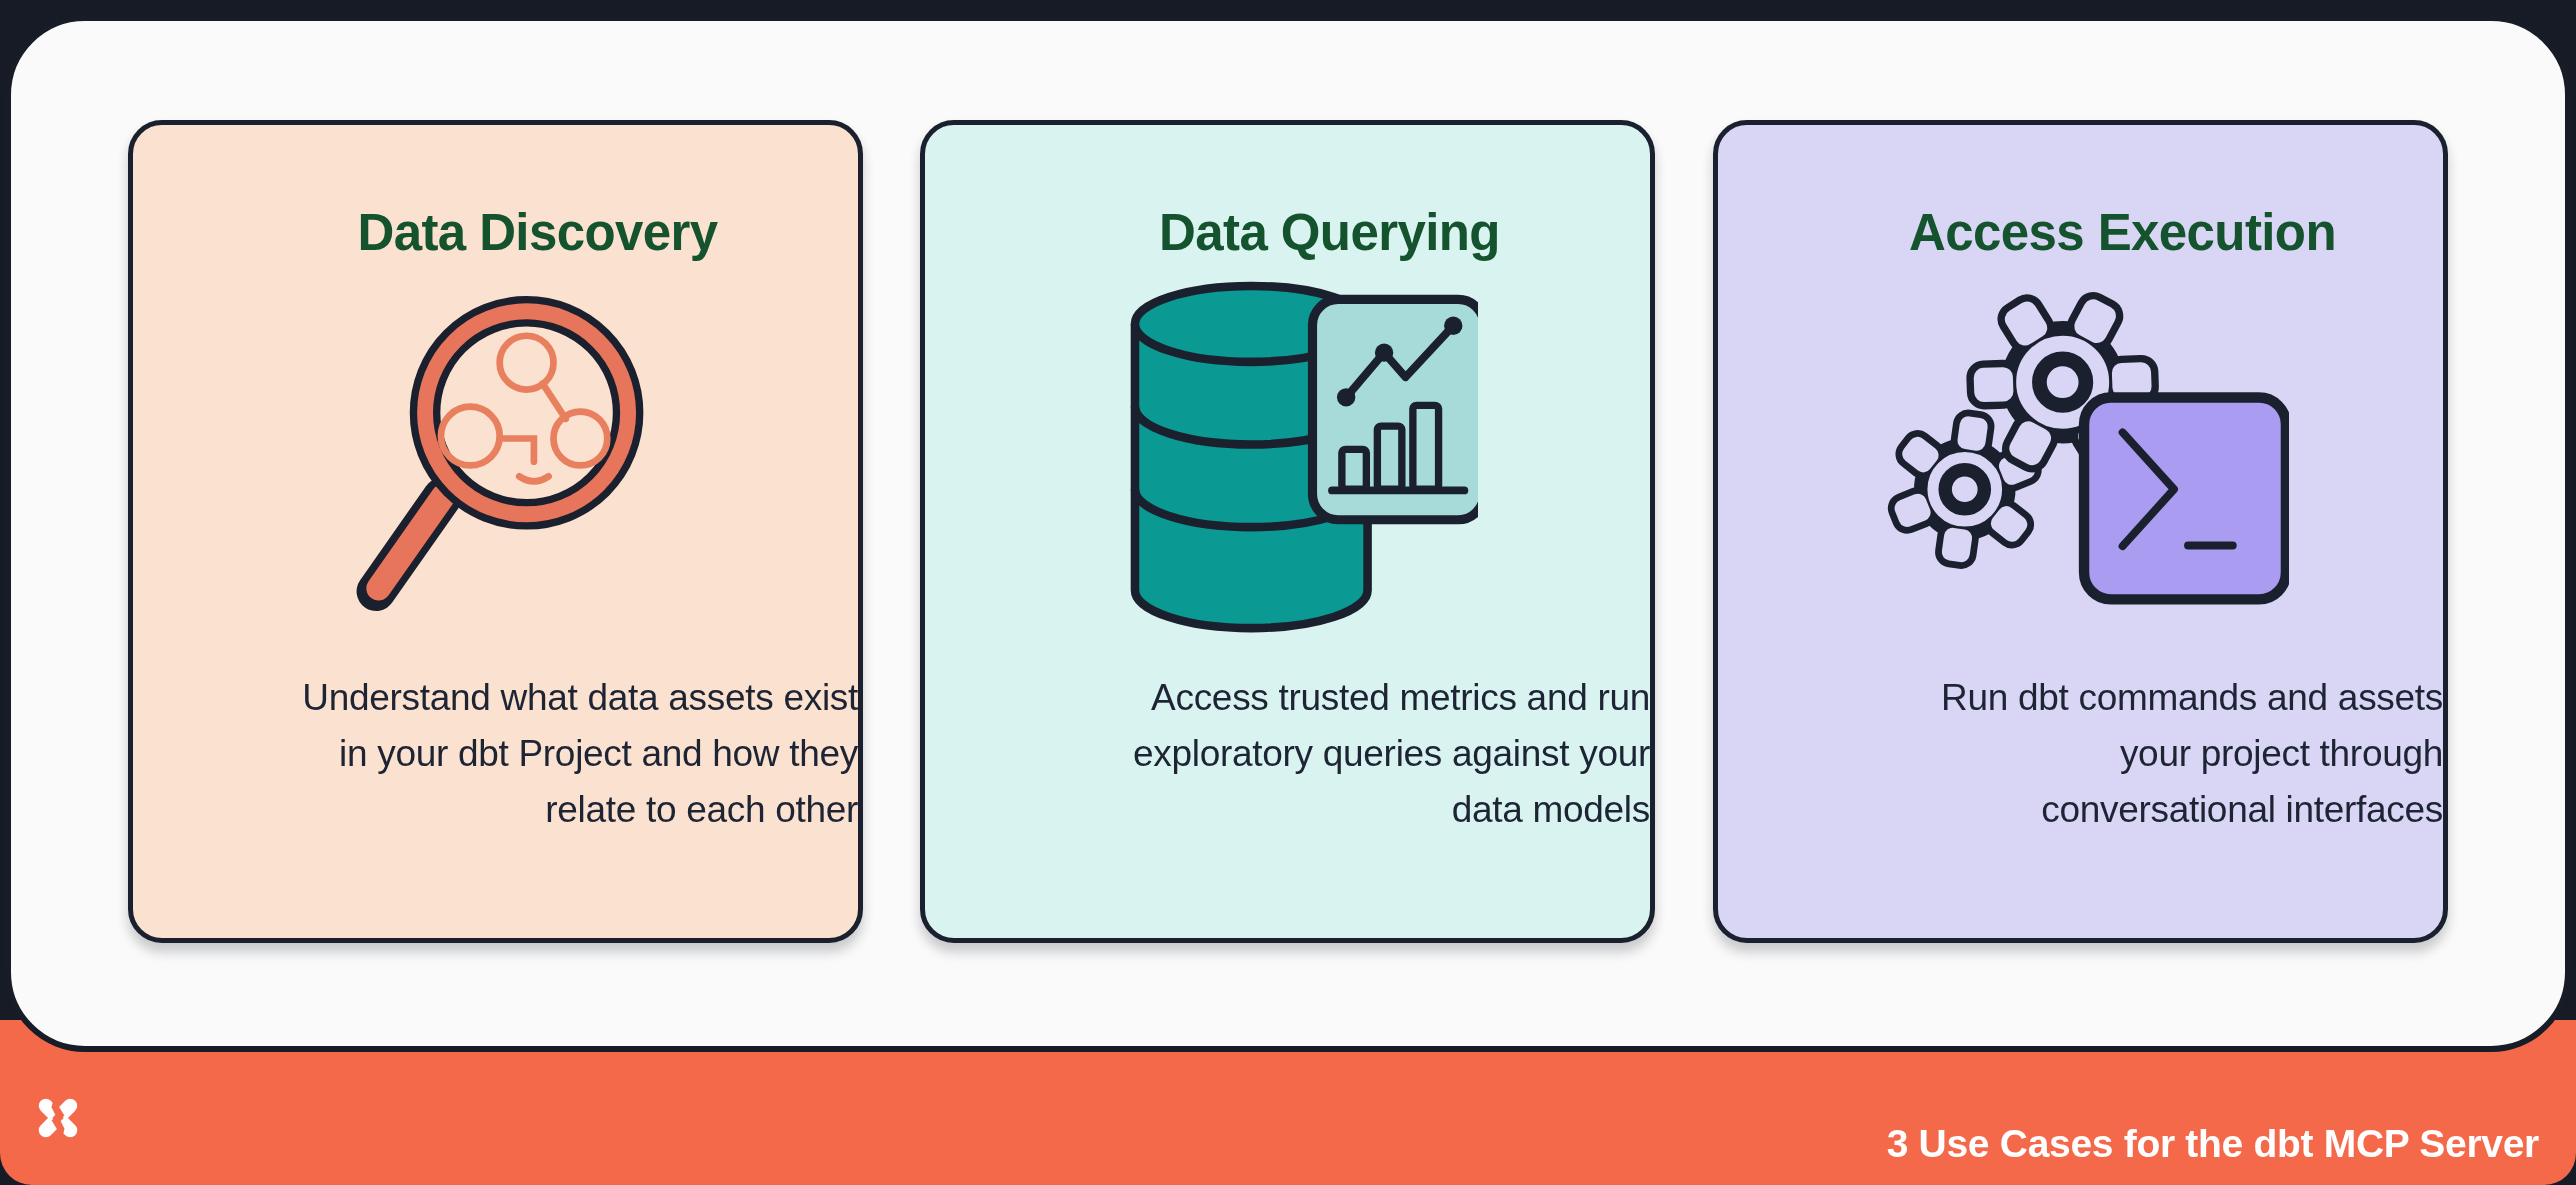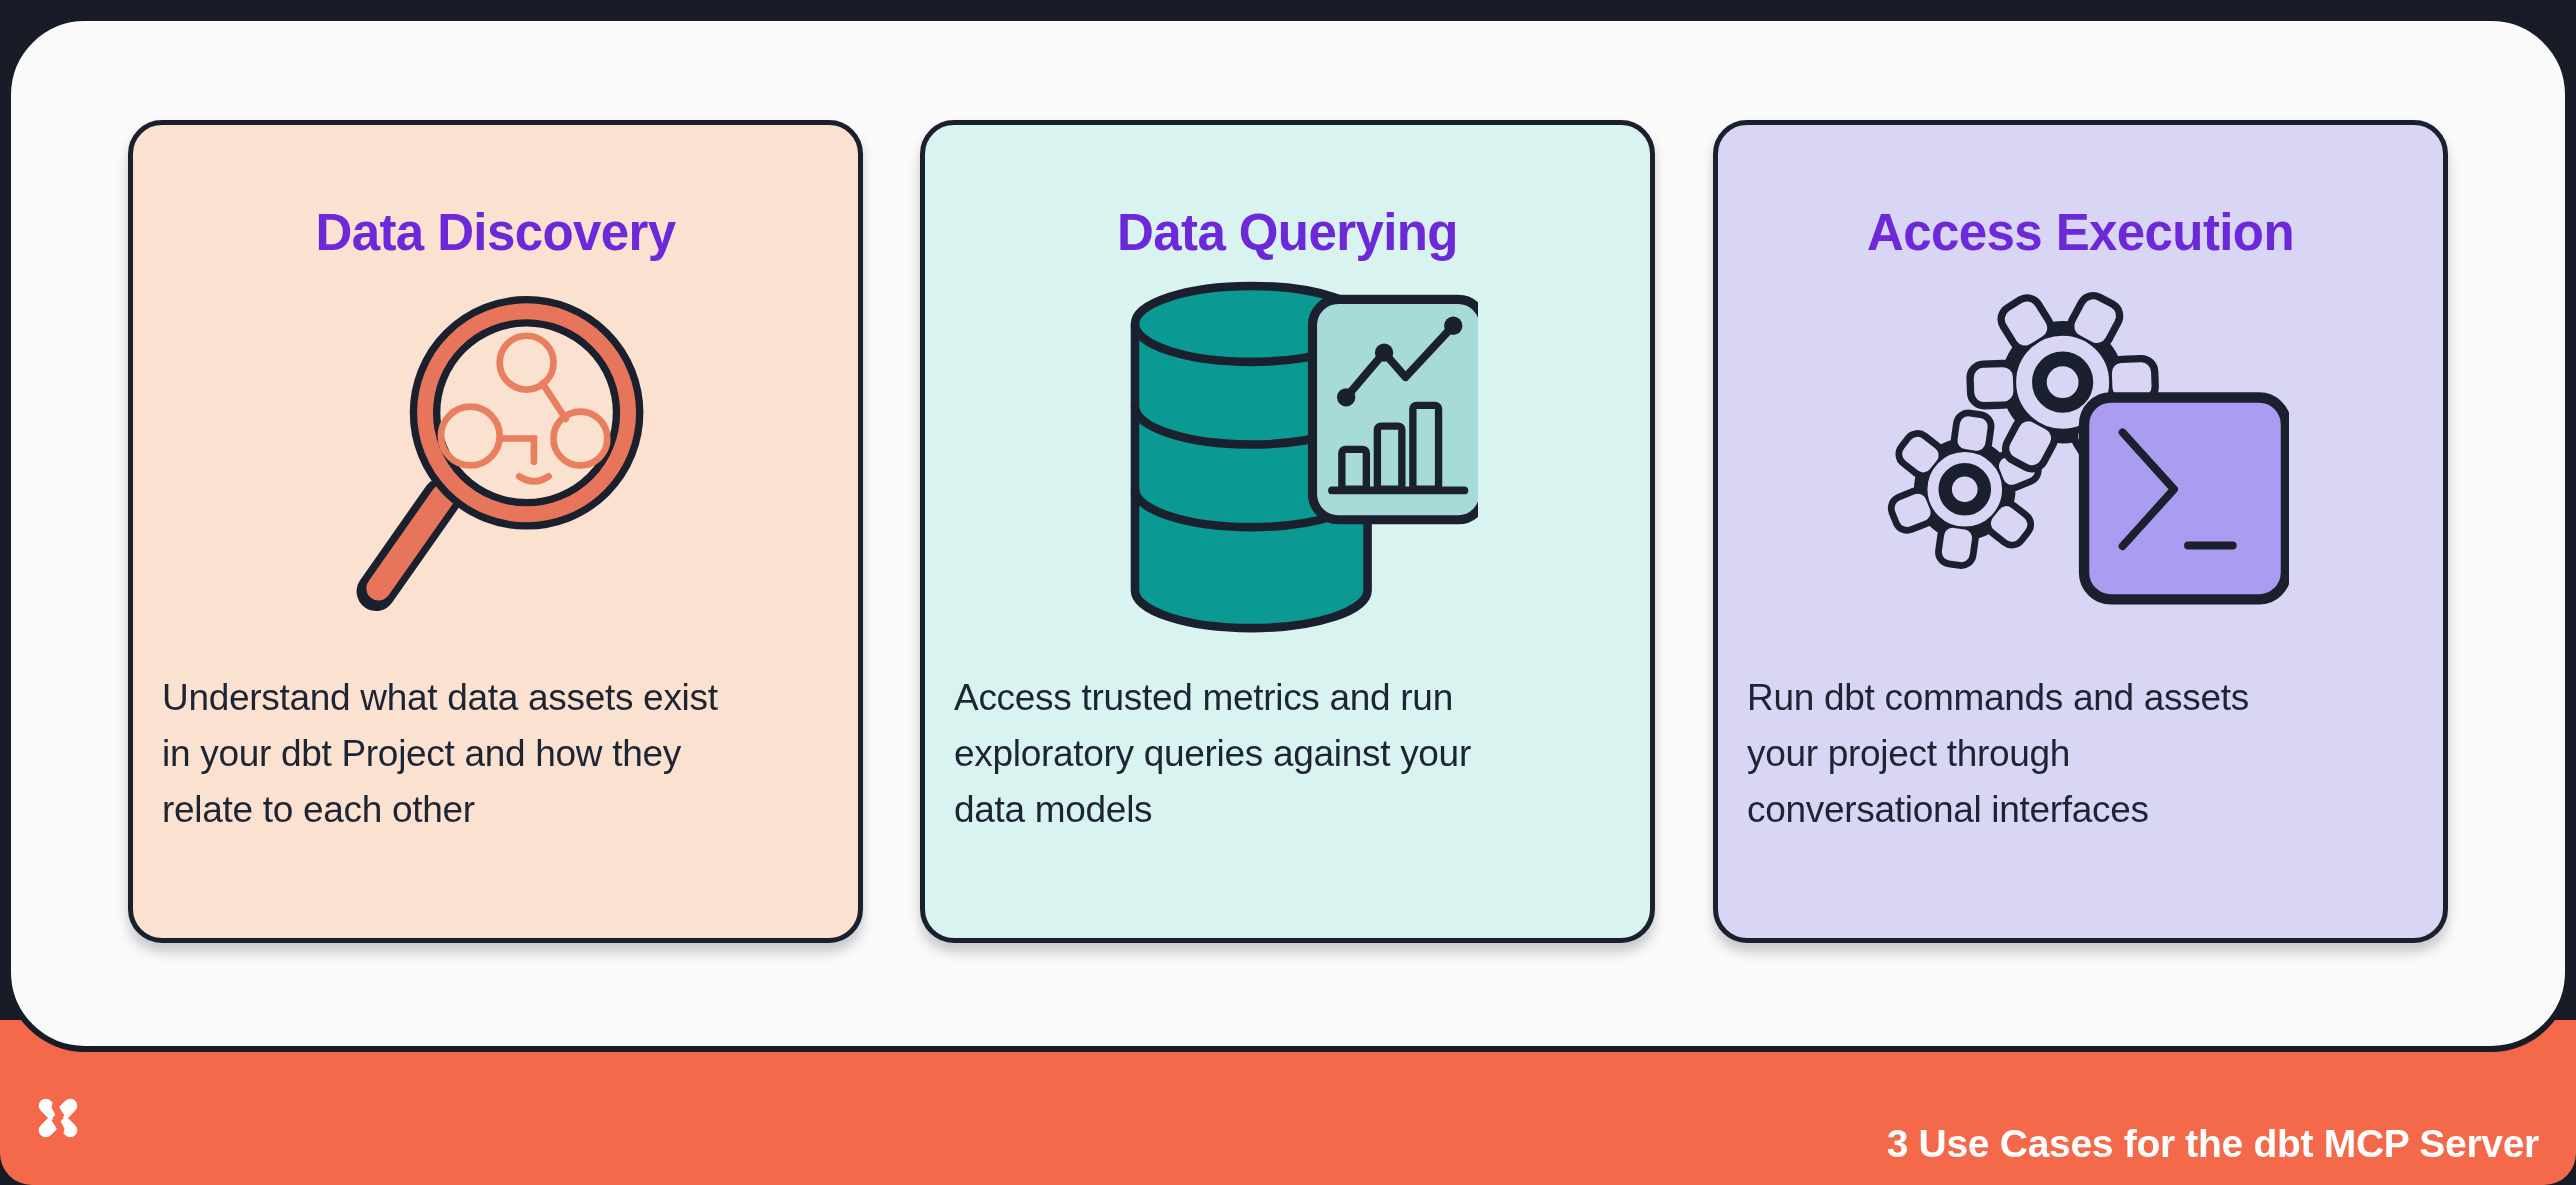--- a/index.html
+++ b/index.html
@@ -30,32 +30,32 @@
     border:5.5px solid #1B202E;
     border-radius:34px;
     box-shadow:0 8.6px 12.2px rgba(23,28,40,0.22);
   }
   .card-1{left:128px;background:#FBE1CF;}
   .card-2{left:920px;background:#D9F3F1;}
   .card-3{left:1713px;background:#D8D6F4;}
   .card-title{
     position:absolute;left:0;top:78px;width:100%;
     text-align:center;
-    font-size:51px;font-weight:700;color:#6d28d9;
+    font-size:51px;font-weight:700;color:#14532d;
     letter-spacing:-0.6px;
+    padding-left:42px;
   }
   .card-icon{
     position:absolute;left:50%;top:153px;transform:translateX(-50%);
   }
   .card-text{
     position:absolute;left:0;top:545px;width:100%;
-    text-align:left;
+    text-align:right;
     font-size:37px;line-height:56px;color:#1D2433;
     letter-spacing:-0.3px;
-    margin-left:29px;
   }
   .footer-logo{
     position:absolute;left:31px;top:1091px;width:54px;height:54px;
   }
   .footer-title{
     position:absolute;right:37px;top:1122px;
     font-size:39px;font-weight:700;color:#FFFFFF;
     letter-spacing:-0.3px;
   }
 </style>

